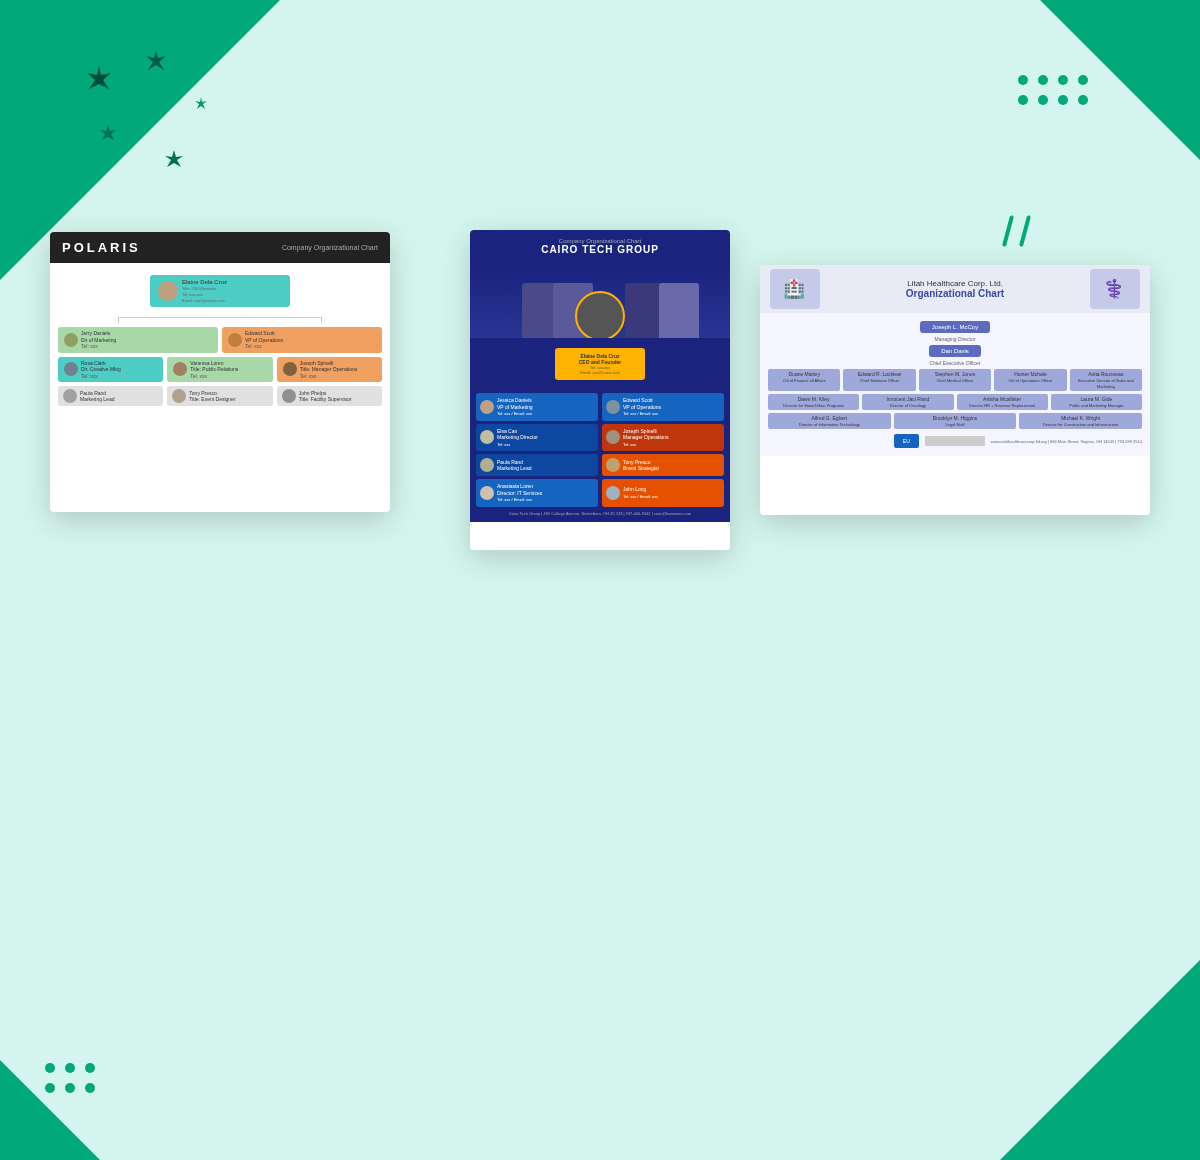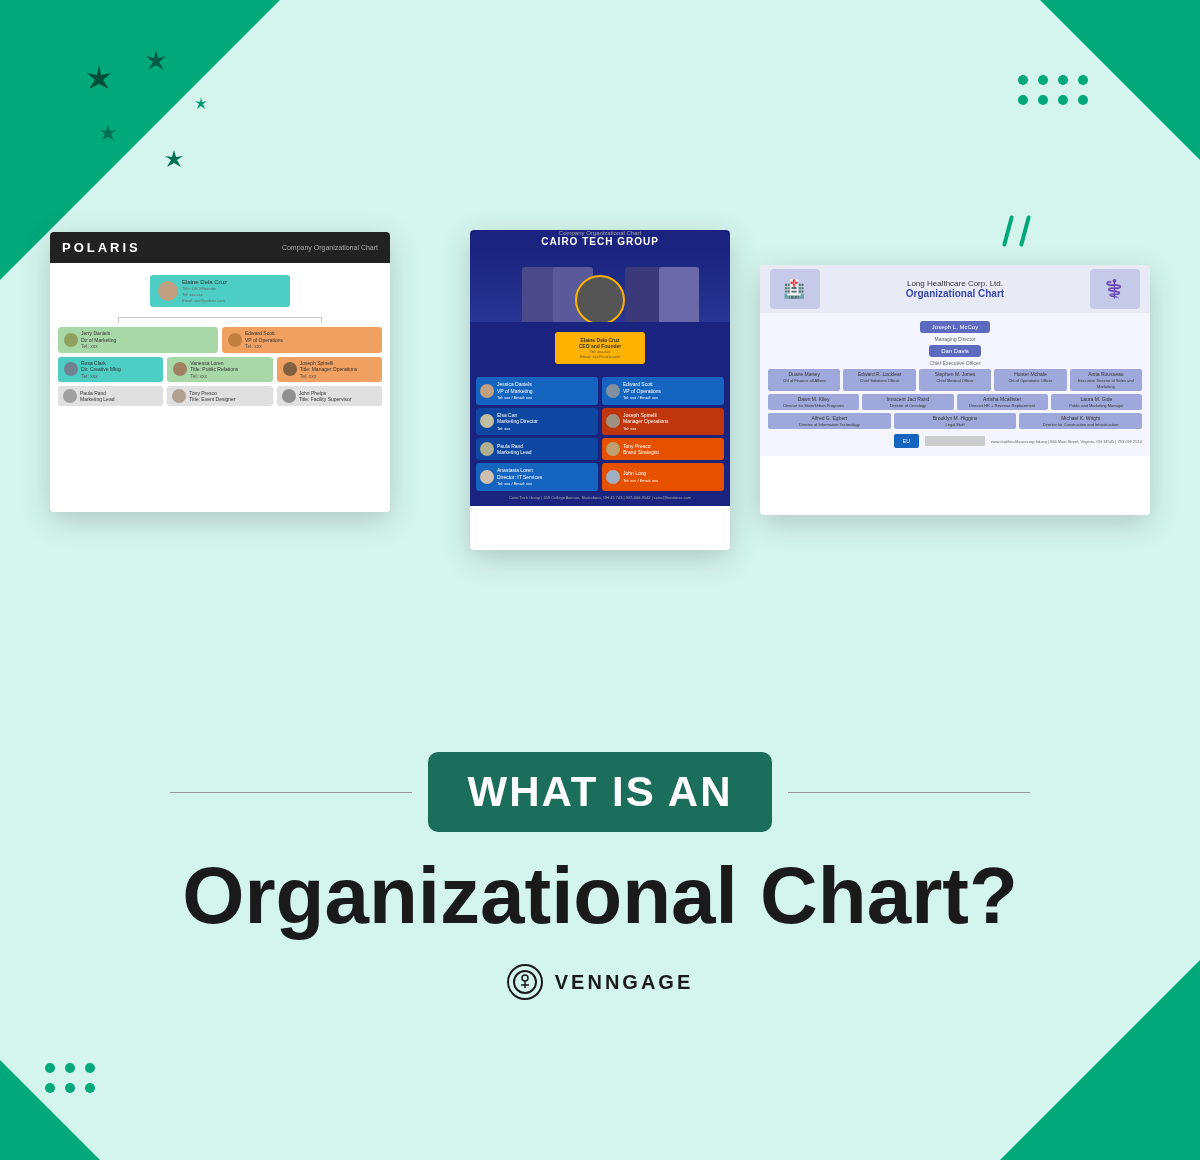--- a/index.html
+++ b/index.html
@@ -243,20 +243,21 @@
 
     .node-text-small {
       font-size: 5px;
       color: #333;
       line-height: 1.3;
     }
 
     
     .cairo-header {
       background: #1a237e;
+      padding: 8px;
       text-align: center;
     }
 
     .cairo-title-small {
       color: #aaa;
       font-size: 6px;
     }
 
     .cairo-title-large {
       color: white;
@@ -616,21 +617,21 @@
           Cairo Tech Group | 459 College Avenue, Statesboro, OH 45 743 | 937-000-9542 | cairo@business.com
         </div>
       </div>
     </div>
 
     <div class="chart-card chart-card-right">
 
       <div style="background:#e8eaf6; padding:4px 10px; display:flex; justify-content:space-between; align-items:center;">
         <div style="width:50px;height:40px;background:#c5cae9;border-radius:4px;display:flex;align-items:center;justify-content:center;font-size:18px;">🏥</div>
         <div style="text-align:center;">
-          <div class="utah-title">Long Healthcare Corp. Ltd.</div>
+          <div class="utah-title">Litah Healthcare Corp. Ltd.</div>
           <div class="utah-subtitle">Organizational Chart</div>
         </div>
         <div style="width:50px;height:40px;background:#c5cae9;border-radius:4px;display:flex;align-items:center;justify-content:center;font-size:18px;">⚕️</div>
       </div>
       <div class="utah-body">
 
         <div class="utah-top">
           <div class="utah-node-blue">Joseph L. McCoy</div>
           <div class="utah-node-text">Managing Director</div>
           <div class="utah-node-blue">Dan Davis</div>
@@ -661,39 +662,14 @@
         <div style="display:flex; justify-content:flex-end; align-items:center; margin-top:5px; gap:6px;">
           <div style="width:25px;height:14px;background:#1565c0;border-radius:2px;font-size:5px;color:white;display:flex;align-items:center;justify-content:center;">EU</div>
           <div style="width:60px;height:10px;background:#ccc;border-radius:1px;"></div>
           <div style="font-size:4px;color:#666;">www.utahhealthcarecorp.ltd.org | 666 Main Street, Virginia, OH 14545 | 753 099 2514</div>
         </div>
       </div>
     </div>
 
   </div>
 
-  <div class="text-section">
-
-    <div class="divider-row">
-      <div class="divider-line"></div>
-      <div class="what-is-badge">
-        <span class="what-is-text">WHAT IS AN</span>
-      </div>
-      <div class="divider-line"></div>
-    </div>
-
-    <h1 class="main-heading">Organizational Chart?</h1>
-
-    <div class="venngage-brand">
-      <div class="venngage-logo">
-        <svg width="24" height="24" viewBox="0 0 24 24" fill="none">
-          <circle cx="12" cy="12" r="11" stroke="#1a1a1a" stroke-width="2" fill="none"></circle>
-          <circle cx="12" cy="8" r="3" stroke="#1a1a1a" stroke-width="1.5" fill="none"></circle>
-          <line x1="12" y1="11" x2="12" y2="18" stroke="#1a1a1a" stroke-width="1.5"></line>
-          <line x1="8" y1="15" x2="16" y2="15" stroke="#1a1a1a" stroke-width="1.5"></line>
-        </svg>
-      </div>
-      <span class="venngage-name">VENNGAGE</span>
-    </div>
-
-  </div>
 
 </div>
 
 </body></html>

